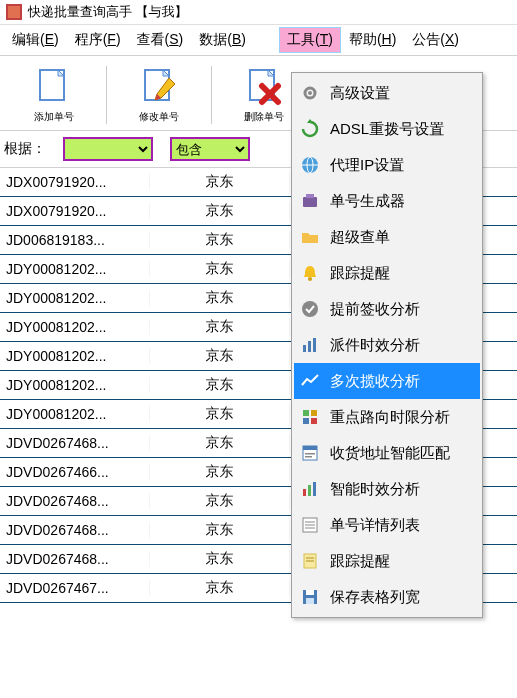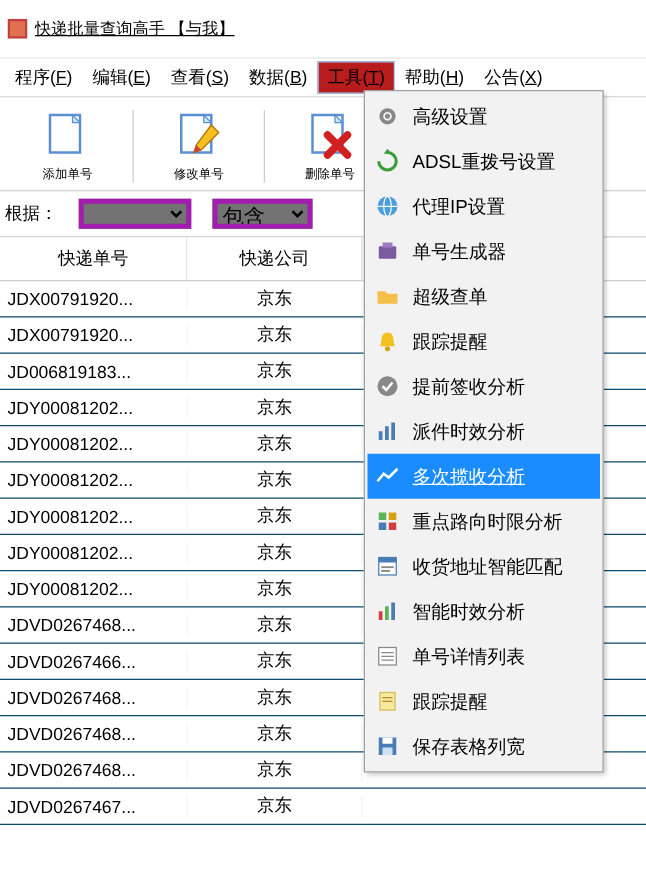--- a/index.html
+++ b/index.html
@@ -1,68 +1,68 @@
 <!DOCTYPE html>
 <html><head>
 <meta charset="utf-8">
 <style>
 * { box-sizing: border-box; margin: 0; padding: 0; font-family: "Microsoft YaHei", "SimSun", sans-serif; }
 body { width: 517px; height: 698px; background: #fff; overflow: hidden; position: relative; font-size: 13px; color: #000; }
 
-.titlebar { display: flex; align-items: center; padding: 14px 6px; background: #fff; border-bottom: 1px solid #e0e0e0; text-decoration: underline; }
+.titlebar { display: flex; align-items: center; padding: 3px 6px; background: #fff; border-bottom: 1px solid #e0e0e0; }
 .titlebar .app-icon { width: 16px; height: 16px; margin-right: 6px; }
 .titlebar .title { font-size: 13px; }
 
 .menubar { display: flex; padding: 2px 4px; background: #fff; border-bottom: 1px solid #d0d0d0; }
 .menubar .menu-item { padding: 4px 8px; font-size: 14px; cursor: default; }
 .menubar .menu-item u { text-decoration: underline; }
-.menubar .menu-item.open { background: #b91c1c; border: 1px solid #99d1ff; padding: 3px 7px; }
+.menubar .menu-item.open { background: #f9a8d4; border: 1px solid #99d1ff; padding: 3px 7px; margin-left: 25px; }
 
 .toolbar { display: flex; padding: 6px 4px 2px; background: #fff; border-bottom: 1px solid #d0d0d0; }
 .tool-btn { display: flex; flex-direction: column; align-items: center; width: 100px; padding: 4px 2px; cursor: default; }
 .tool-btn .t-icon { width: 40px; height: 40px; margin-bottom: 4px; }
 .tool-btn .t-label { font-size: 10px; }
 .toolbar .sep { width: 1px; background: #ccc; margin: 4px 2px; }
 
 .filter-row { display: flex; align-items: center; padding: 6px 4px; border-bottom: 1px solid #d0d0d0; gap: 17px; }
 .filter-row label { font-size: 14px; }
-.filter-row select, .filter-row input { font-size: 17px; height: 24px; border: 4px solid #a21caf; background: #737373; }
+.filter-row select, .filter-row input { font-size: 13px; height: 24px; border: 2px solid #a21caf; background: #bef264; }
 .filter-row .combo1 { width: 90px; }
 .filter-row .combo2 { width: 80px; }
 
 .grid { font-size: 14px; font-family: "SimSun", monospace; }
 .grid-head { display: flex; border-bottom: 1px solid #d0d0d0; }
 .grid-head .col { padding: 8px 4px; text-align: center; border-right: 1px solid #e0e0e0; font-family: "Microsoft YaHei"; font-size: 14px; background: #fff; }
 .grid-row { display: flex; border-bottom: 1px solid #0c4a6e; height: 29px; align-items: center; }
 .grid-row .cell { padding: 0 6px; border-right: 1px solid #f4f4f4; overflow: hidden; white-space: nowrap; }
 .col-a { width: 150px; }
 .col-b { width: 140px; text-align: center; }
 
 .dropdown { position: absolute; left: 291px; top: 72px; width: 192px; background: #f2f2f2; border: 1px solid #a0a0a0; box-shadow: 2px 2px 4px rgba(0,0,0,.25); padding: 2px; }
 .dropdown .dd-item { display: flex; align-items: center; height: 36px; padding: 0 10px 0 6px; cursor: default; gap: 10px; }
-.dropdown .dd-item.hl { background: #1a8cff; color: #fff; text-decoration: underline; }
+.dropdown .dd-item.hl { background: #1a8cff; color: #fff; }
 .dropdown .dd-icon { width: 20px; height: 20px; flex-shrink: 0; display: flex; align-items: center; justify-content: center; }
 .dropdown .dd-label { font-size: 15px; }
 </style>
 </head>
 <body>
 
 <div class="titlebar">
   <span class="app-icon">
     <svg viewBox="0 0 16 16">
         <rect width="16" height="16" fill="#c04040"></rect>
         <rect x="2" y="2" width="12" height="12" fill="#e07050"></rect>
       </svg>
   </span>
   <span class="title">快递批量查询高手 【与我】</span>
 </div>
 
 <div class="menubar" id="menubar">
+    <div class="menu-item">编辑(<u>E</u>)</div>
     <div class="menu-item">程序(<u>F</u>)</div>
-    <div class="menu-item">编辑(<u>E</u>)</div>
     <div class="menu-item">查看(<u>S</u>)</div>
     <div class="menu-item">数据(<u>B</u>)</div>
     <div class="menu-item open">工具(<u>T</u>)</div>
     <div class="menu-item">帮助(<u>H</u>)</div>
     <div class="menu-item">公告(<u>X</u>)</div>
   </div>
 
 <div class="toolbar" id="toolbar">
     <div class="tool-btn">
       <span class="t-icon"><svg viewBox="0 0 40 40">
@@ -92,24 +92,20 @@
     </div>
   </div>
 
 <div class="filter-row">
   <label>根据：</label>
   <select class="combo1"><option></option></select>
   <select class="combo2"><option>包含</option></select>
 </div>
 
 <div class="grid">
-  <div class="grid-head">
-    <div class="col col-a">快递单号</div>
-    <div class="col col-b">快递公司</div>
-  </div>
   <div id="grid-body">
       <div class="grid-row">
         <div class="cell col-a">JDX00791920...</div>
         <div class="cell col-b">京东</div>
       </div>
       <div class="grid-row">
         <div class="cell col-a">JDX00791920...</div>
         <div class="cell col-b">京东</div>
       </div>
       <div class="grid-row">

